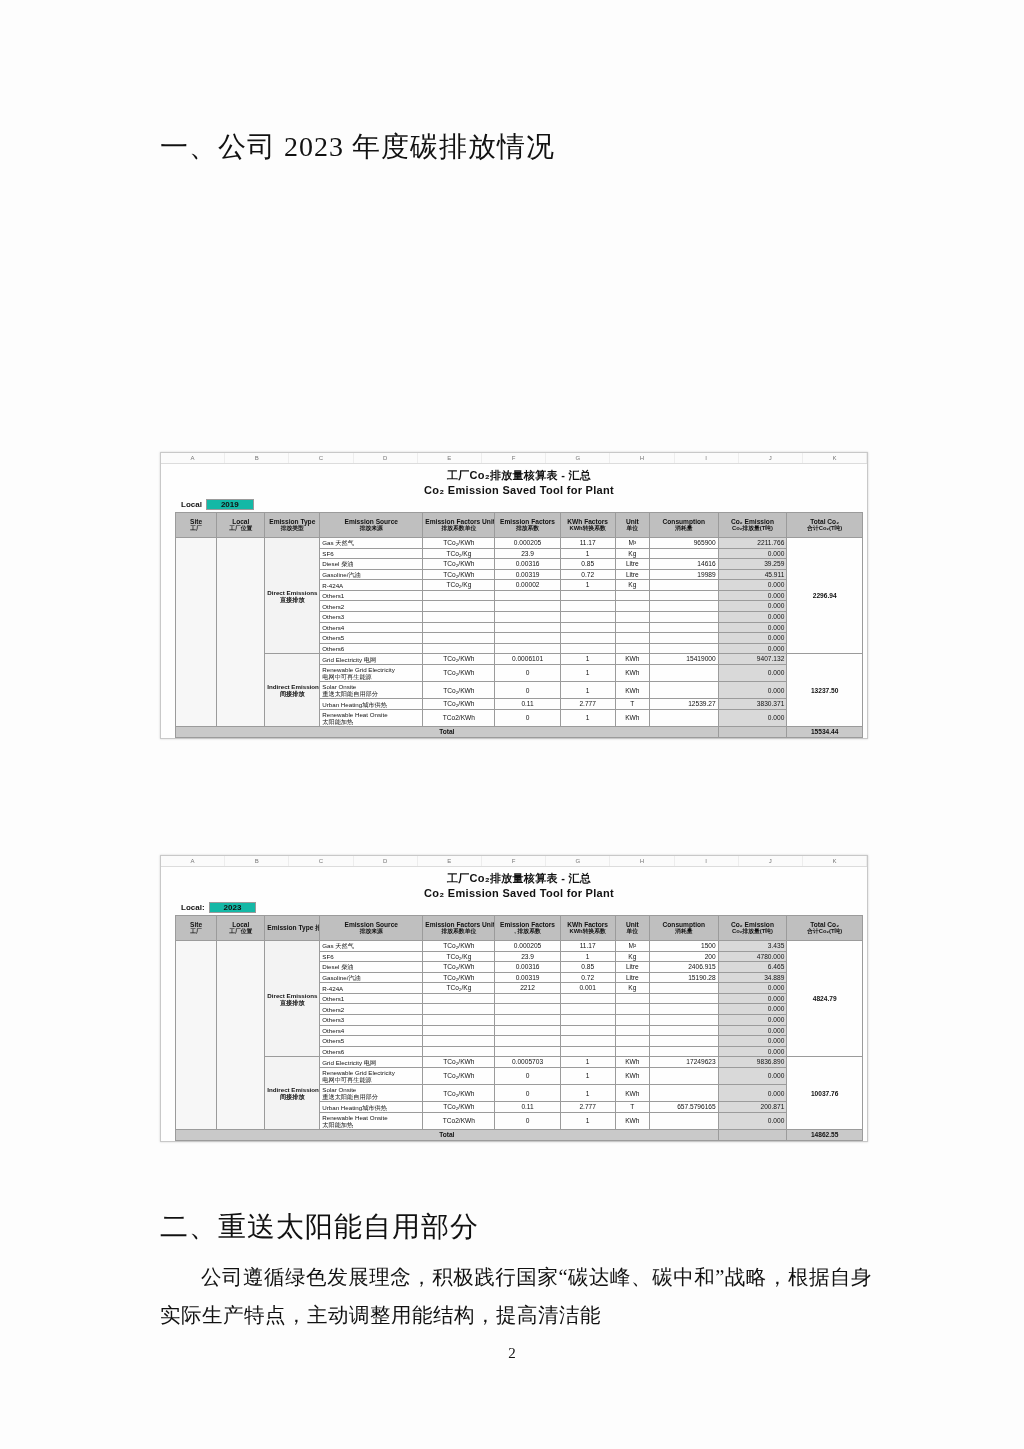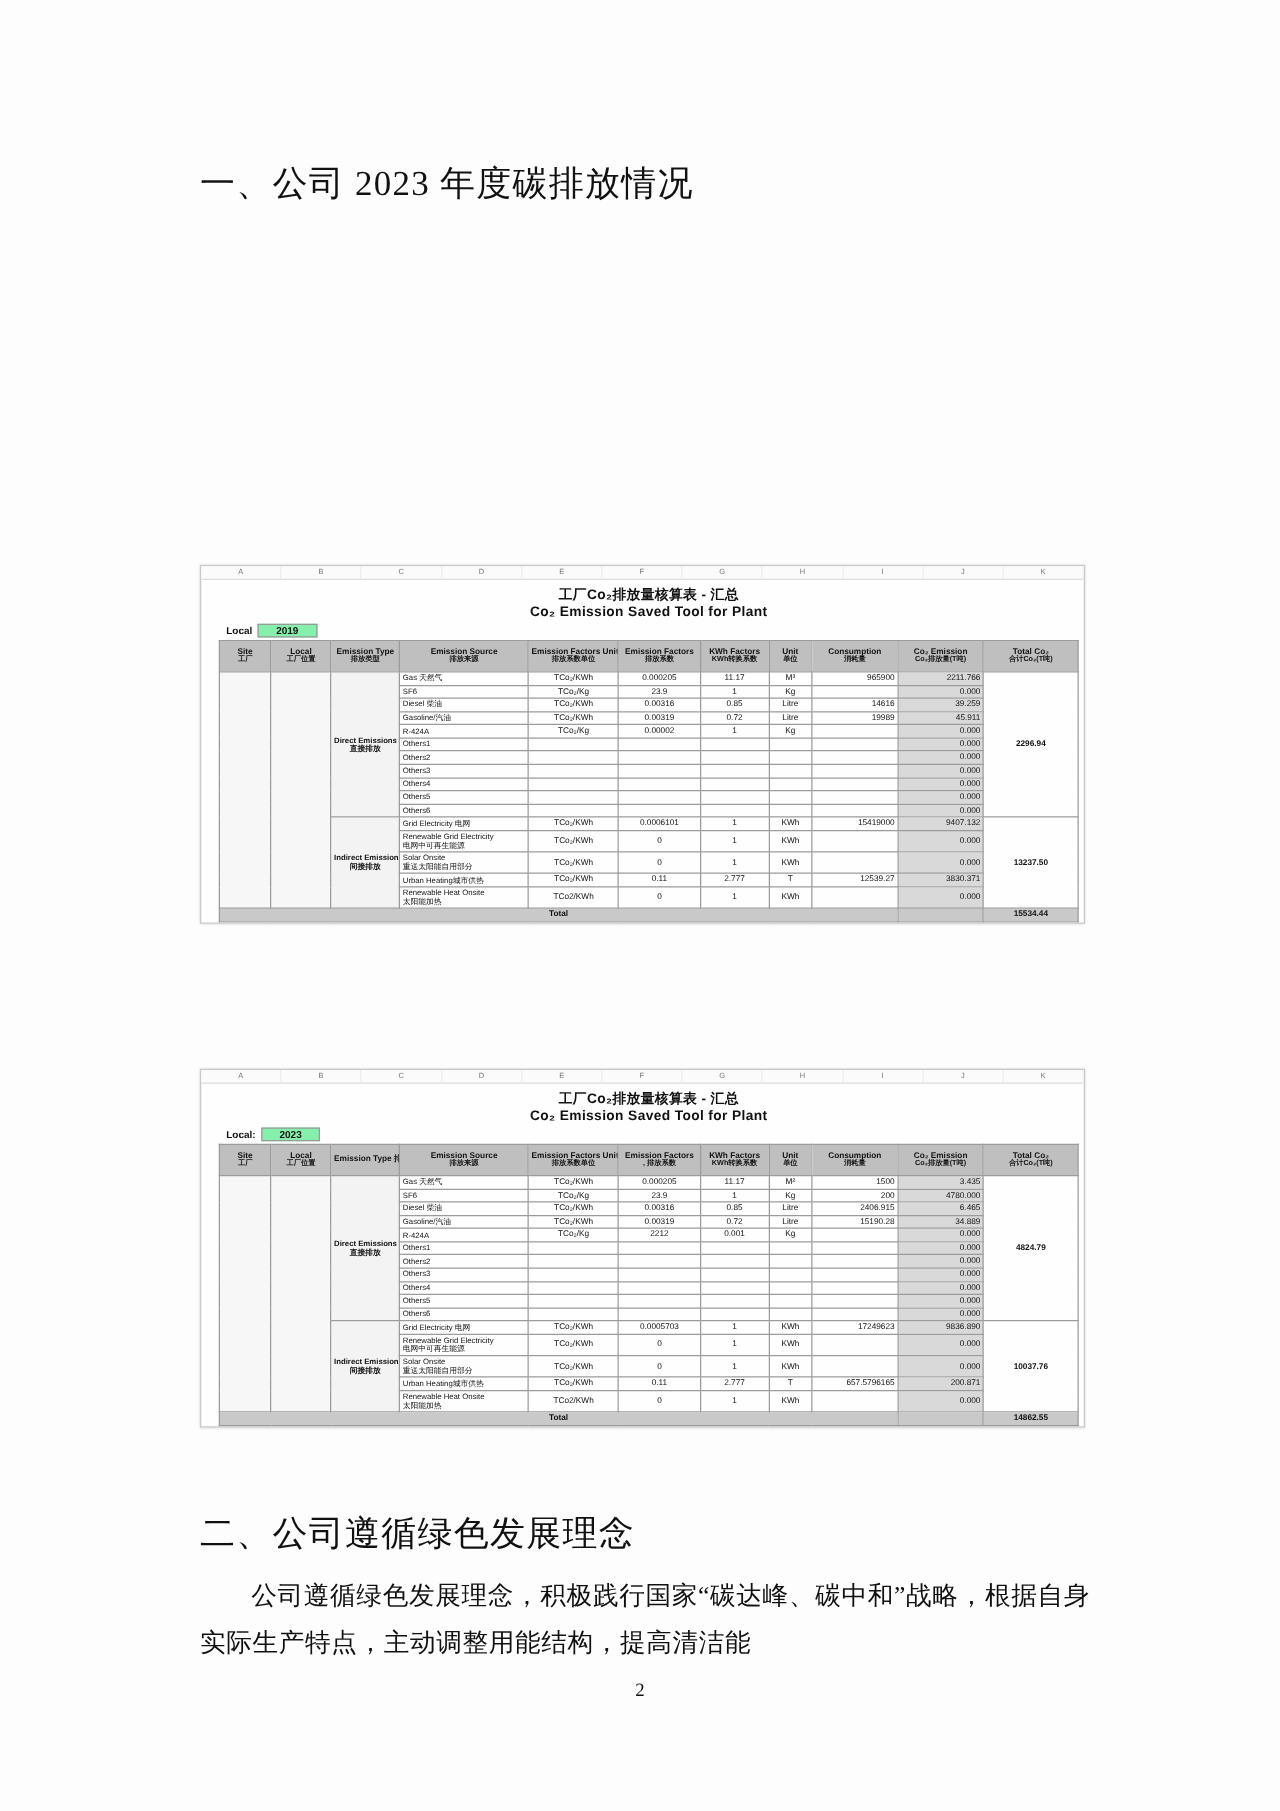--- a/index.html
+++ b/index.html
@@ -55,21 +55,21 @@
   .sheet .title{
     text-align:center;font-weight:bold;padding-top:4px;
   }
   .sheet .title .t1{font-size:11px;display:block;letter-spacing:.3px;}
   .sheet .title .t2{font-size:11px;display:block;margin-top:1px;letter-spacing:.3px;}
   .yearrow{
     display:flex;align-items:center;font-size:8px;font-weight:bold;
     padding:3px 0 2px 6px;gap:4px;
   }
   .yearrow .ybox{
-    background:#86efac;border:1px solid #9a9a9a;padding:0 14px;font-weight:bold;
+    background:#14b8a6;border:1px solid #9a9a9a;padding:0 14px;font-weight:bold;
   }
   table.grid{
     border-collapse:collapse;width:100%;
     font-size:6.6px;
     table-layout:fixed;
   }
   table.grid th, table.grid td{
     border:1px solid #9b9b9b;
     padding:1px 2px;
     line-height:1.15;
@@ -609,18 +609,18 @@
               <td colspan="9" class="c">Total</td>
               <td></td>
               <td class="c">14862.55</td>
             </tr>
           </tbody>
       </table>
     </div>
   </div>
 
   <div class="para-block" style="top:1208px;">
-    <div class="heading">二、公司遵循绿色发展理念</div>
+    <div class="heading">二、重送太阳能自用部分</div>
     <div class="para indent" style="margin-top:12px;">公司遵循绿色发展理念，积极践行国家“碳达峰、碳中和”战略，根据自身实际生产特点，主动调整用能结构，提高清洁能</div>
   </div>
 
   <div class="pagenum" style="top:1345px;">2</div>
 </div>
 
 </body></html>

